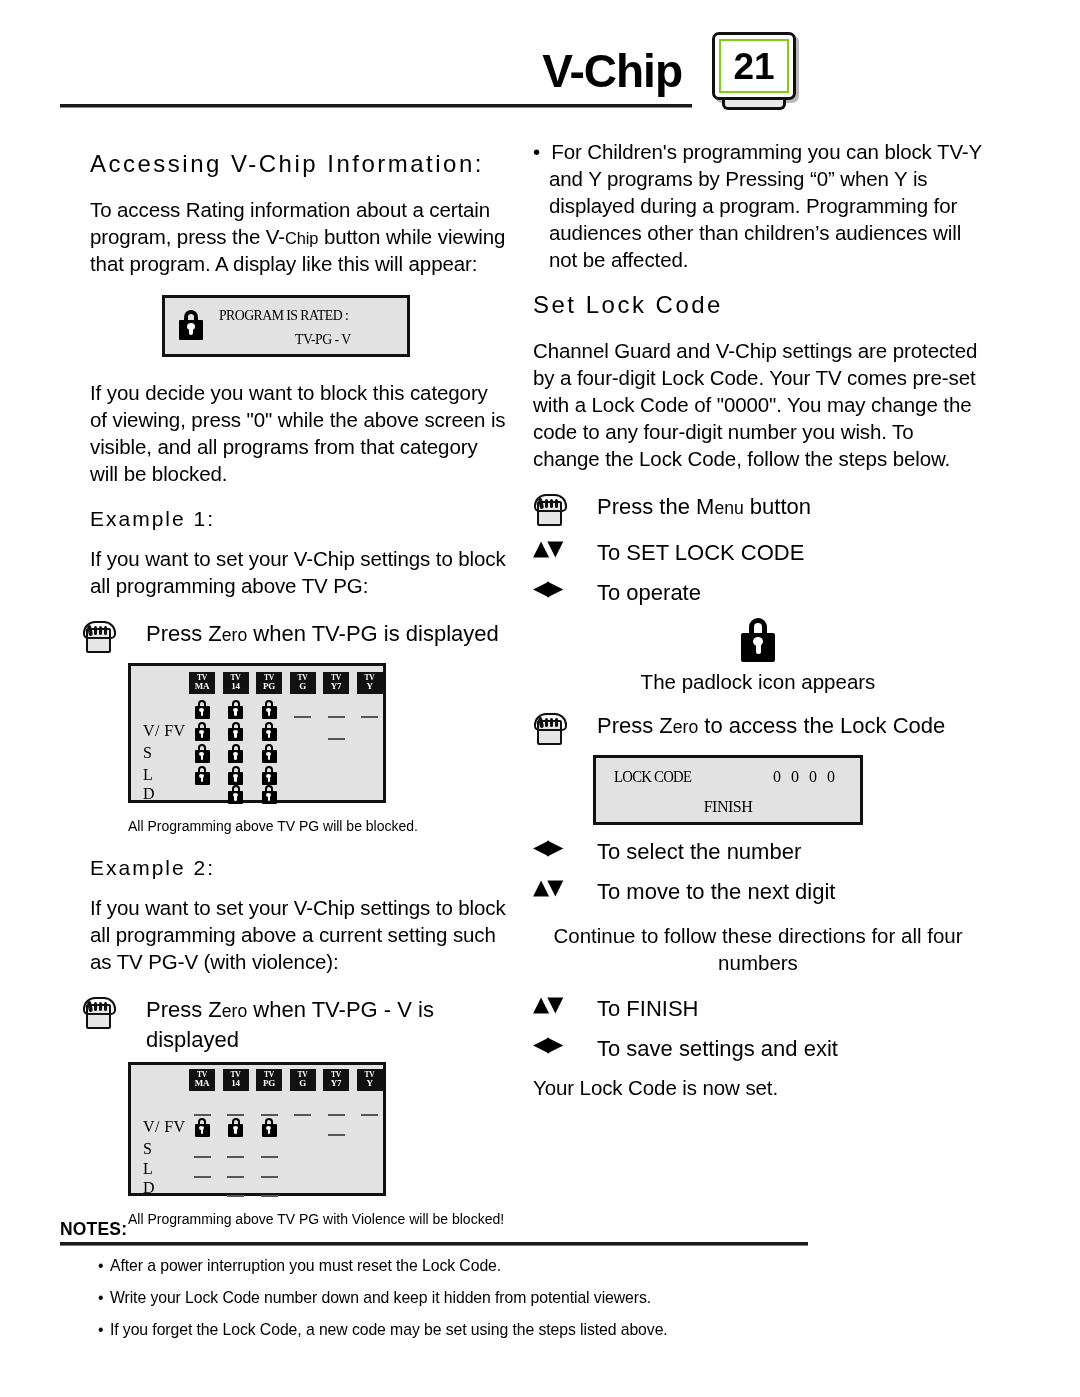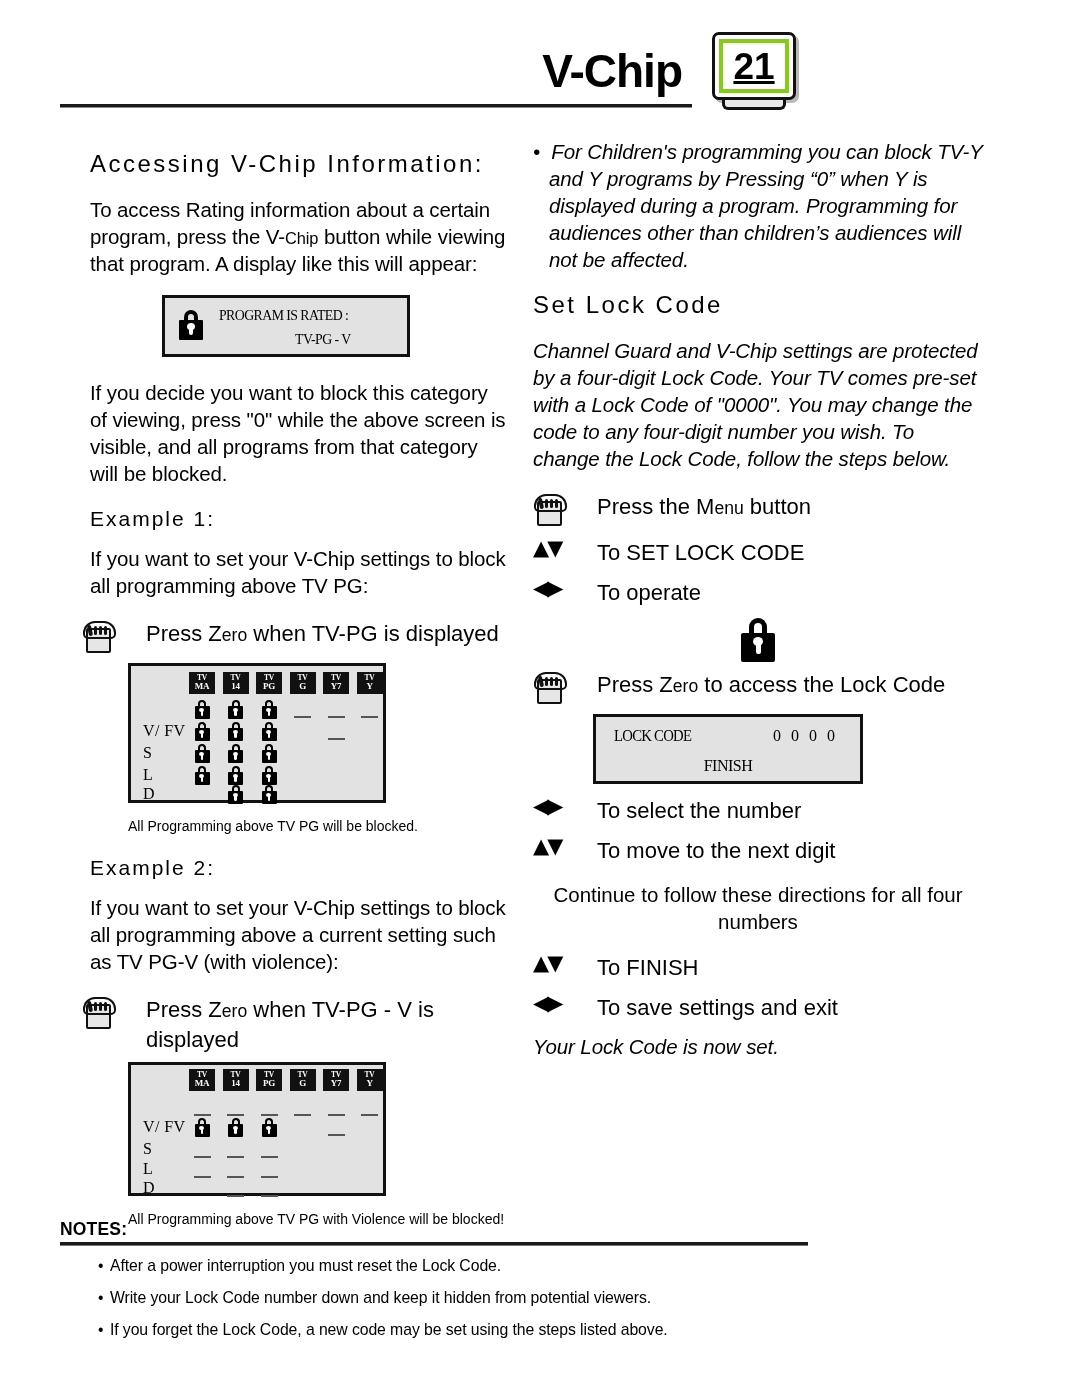--- a/index.html
+++ b/index.html
@@ -42,25 +42,24 @@
     left:2px; top:0;
     width:84px; height:68px;
     border:3px solid #111;
     border-radius:7px;
     background:#fff;
     display:flex; align-items:center; justify-content:center;
     box-shadow: 3px 3px 0 #b9b9b9;
   }
   .tv-badge .screen .inner {
     width:70px; height:54px;
-    border:4px solid #84cc16;
+    border:2px solid #84cc16;
     display:flex; align-items:center; justify-content:center;
     font-size:37px; font-weight:bold;
     line-height:1;
-    text-decoration:underline;
   }
   .tv-badge .foot {
     position:absolute;
     left:12px; top:68px;
     width:64px; height:10px;
     border:3px solid #111;
     border-top:none;
     border-radius:0 0 6px 6px;
     background:#e9e9e9;
   }
@@ -91,21 +90,21 @@
     font-family:"Liberation Sans", sans-serif;
   }
   h2.section.right-sec { margin-left:10px; }
 
   p.body {
     font-size:20.5px;
     line-height:1.32;
     margin:0 0 18px 30px;
     letter-spacing:-0.1px;
   }
-  .col.right p.body { margin-left:10px;font-style:italic; }
+  .col.right p.body { margin-left:10px; }
 
   .sc { font-size:0.80em; }
 
   h3.example {
     font-size:21px;
     font-weight:normal;
     letter-spacing:2px;
     margin:20px 0 14px 30px;
   }
 
@@ -586,20 +585,21 @@
         <div class="icon-col">
             <span class="arrows">◀▶</span>
           </div>
         <div class="txt">To operate</div>
       </div>
 
       <div class="padlock-center">
         <span class="lock xl"><span class="shackle"></span><span class="bodyb"></span><span class="keyhole"></span></span>
       </div>
 
+      <div class="centered-note">The padlock icon appears</div>
 
       <div class="step">
         <div class="icon-col">
           <span class="hand">
               <span class="btn"></span>
               <span class="palm"></span>
               <span class="thumb"></span>
               <span class="f1"></span>
               <span class="f2"></span>
               <span class="f3"></span>

